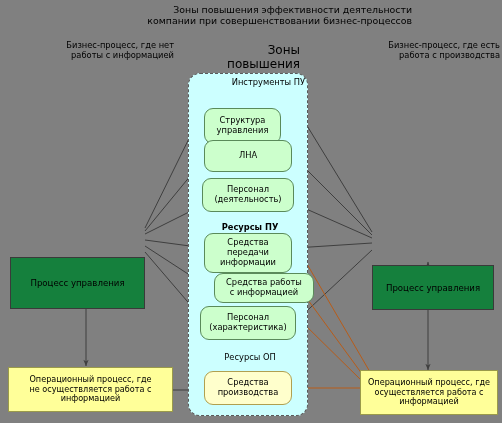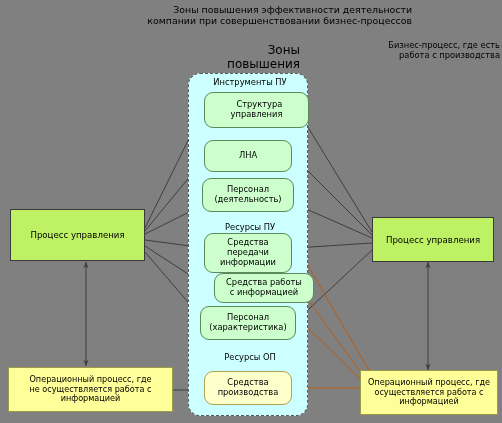--- a/index.html
+++ b/index.html
@@ -15,22 +15,22 @@
   .txt{position:absolute;text-align:right;color:#000;line-height:1.18;white-space:pre-line;}
 
   
   #diagram-title{left:90px;top:4px;width:322px;font-size:9.4px;}
   #label-left{left:4px;top:41px;width:170px;font-size:8.3px;}
   #label-right{left:344px;top:41px;width:156px;font-size:8.3px;}
   #label-center{left:196px;top:43px;width:104px;font-size:12px;}
 
   
   .group-caption{position:absolute;text-align:center;font-size:8.3px;color:#000;width:110px;}
-  #cap-tools{left:195px;top:77px;}
-  #cap-res-pu{left:195px;top:222px;}
+  #cap-tools{left:195px;top:77px;text-align:right;}
+  #cap-res-pu{left:195px;top:222px;font-weight:bold;}
   #cap-res-op{left:195px;top:352px;}
 
   
   #center-panel{
     position:absolute;left:188px;top:73px;width:120px;height:343px;
     background:#CCFFFF;border:1.3px dashed #5a5a5a;border-radius:12px;
     box-sizing:border-box;
   }
 
   
@@ -40,21 +40,21 @@
     text-align:center;color:#000;
   }
   .rounded{
     border:1.1px solid #5a8a5a;border-radius:9px;background:#CCFFCC;
     font-size:8.3px;line-height:1.2;
   }
   .rounded.yellow{background:#FFFFCC;border-color:#b0a050;}
   .rect{
     border:1.2px solid #3a3a3a;font-size:8.6px;
   }
-  .rect.green{background:#bef264;}
+  .rect.green{background:#15803d;margin-top:48px;}
   .rect.yellow{background:#FFFF99;border-color:#9a9a4a;font-size:8.1px;line-height:1.22;}
 
   .node span{display:block;white-space:pre-line;padding:0 2px;}
 </style>
 </head>
 <body>
 
 <div id="stage">
 
   <svg class="layer" viewBox="0 0 502 423">
@@ -97,32 +97,34 @@
       <path d="M365,378 L300,289"></path>
       <path d="M363,382 L300,320"></path>
       <path d="M362,388 L302,388"></path>
       <path d="M370,372 L300,252"></path>
     </g>
   </svg>
 
   <div class="txt" id="diagram-title">Зоны повышения эффективности деятельности
 компании при совершенствовании бизнес-процессов</div>
 
+  <div class="txt" id="label-left">Бизнес-процесс, где нет
+работы с информацией</div>
 
   <div class="txt" id="label-center">Зоны повышения
 эффективности</div>
 
   <div class="txt" id="label-right">Бизнес-процесс, где есть
 работа с производства</div>
 
   <div id="center-panel"></div>
 
   <div class="group-caption" id="cap-tools">Инструменты ПУ</div>
 
-  <div class="node rounded" style="left:204px;top:92px;width:105px;height:36px;text-align:right;">
+  <div class="node rounded" style="left:204px;top:108px;width:77px;height:36px;">
     <span>Структура
 управления</span>
   </div>
 
   <div class="node rounded" style="left:204px;top:140px;width:88px;height:32px;text-align:right;">
     <span>ЛНА</span>
   </div>
 
   <div class="node rounded" style="left:202px;top:178px;width:92px;height:34px;">
     <span>Персонал

